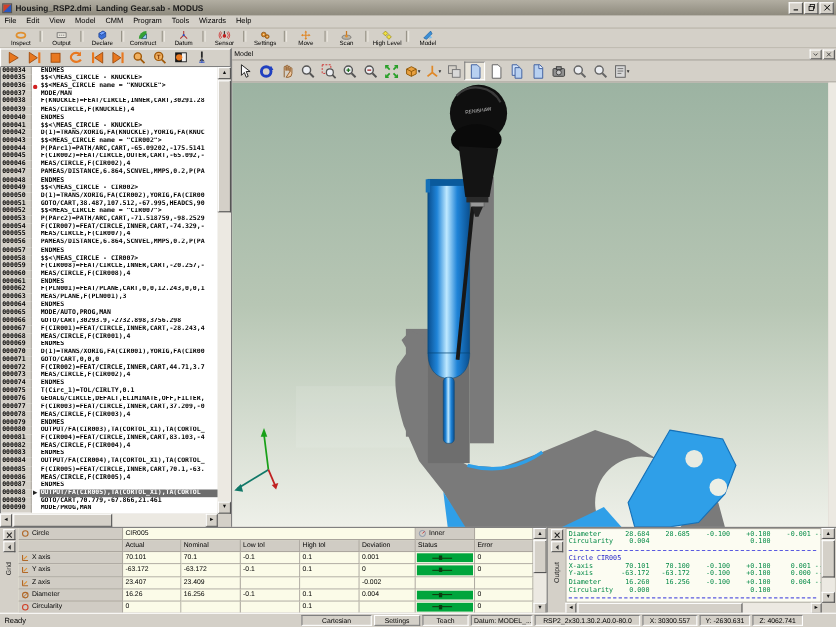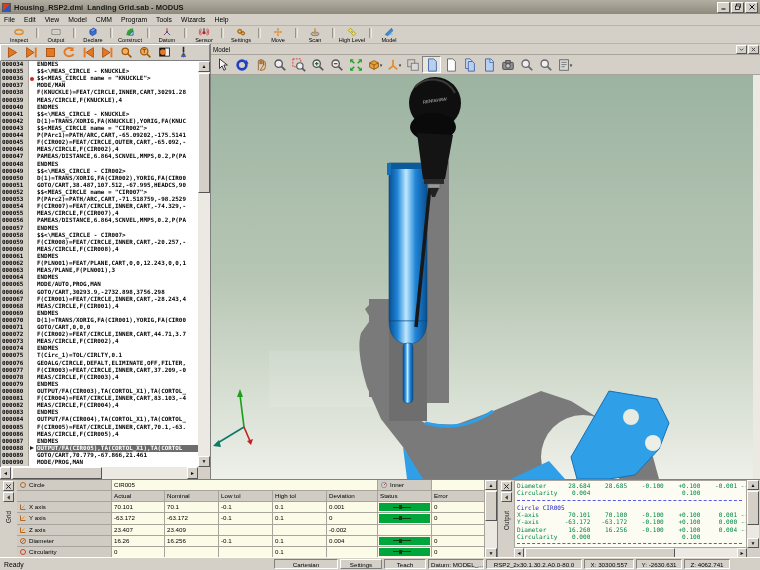--- a/index.html
+++ b/index.html
@@ -96,21 +96,21 @@
   .status-pane { height:10px; font-size:6.2px; line-height:9px; text-align:center; border:1px solid; border-color:#808080 #fff #fff #808080; margin-left:2px; padding:0 2px; white-space:nowrap; overflow:hidden; }
   .status-pane.raised { border-color:#fff #808080 #808080 #fff; }
 </style>
 </head>
 <body>
 
 <div id="app" style="--green: #00a53c; --outgreen: #008844; --outblue: #2424c8; --selbg: #6d6d6d;">
 
   <div class="titlebar">
     <div class="app-icon"></div>
-    <div class="title-text">Housing_RSP2.dmi  Landing Grid.sab - MODUS</div>
+    <div class="title-text">Housing_RSP2.dmi  Landing Gear.sab - MODUS</div>
     <div class="win-btn">
         <svg viewBox="0 0 16 16">
           <rect x="3" y="11" width="8" height="2" fill="#000"></rect>
         </svg>
       </div>
     <div class="win-btn">
         <svg viewBox="0 0 16 16">
           <rect x="5" y="2" width="8" height="7" fill="none" stroke="#000" stroke-width="1.4"></rect>
           <rect x="3" y="6" width="8" height="7" fill="#d4d0c8" stroke="#000" stroke-width="1.4"></rect>
         </svg>

